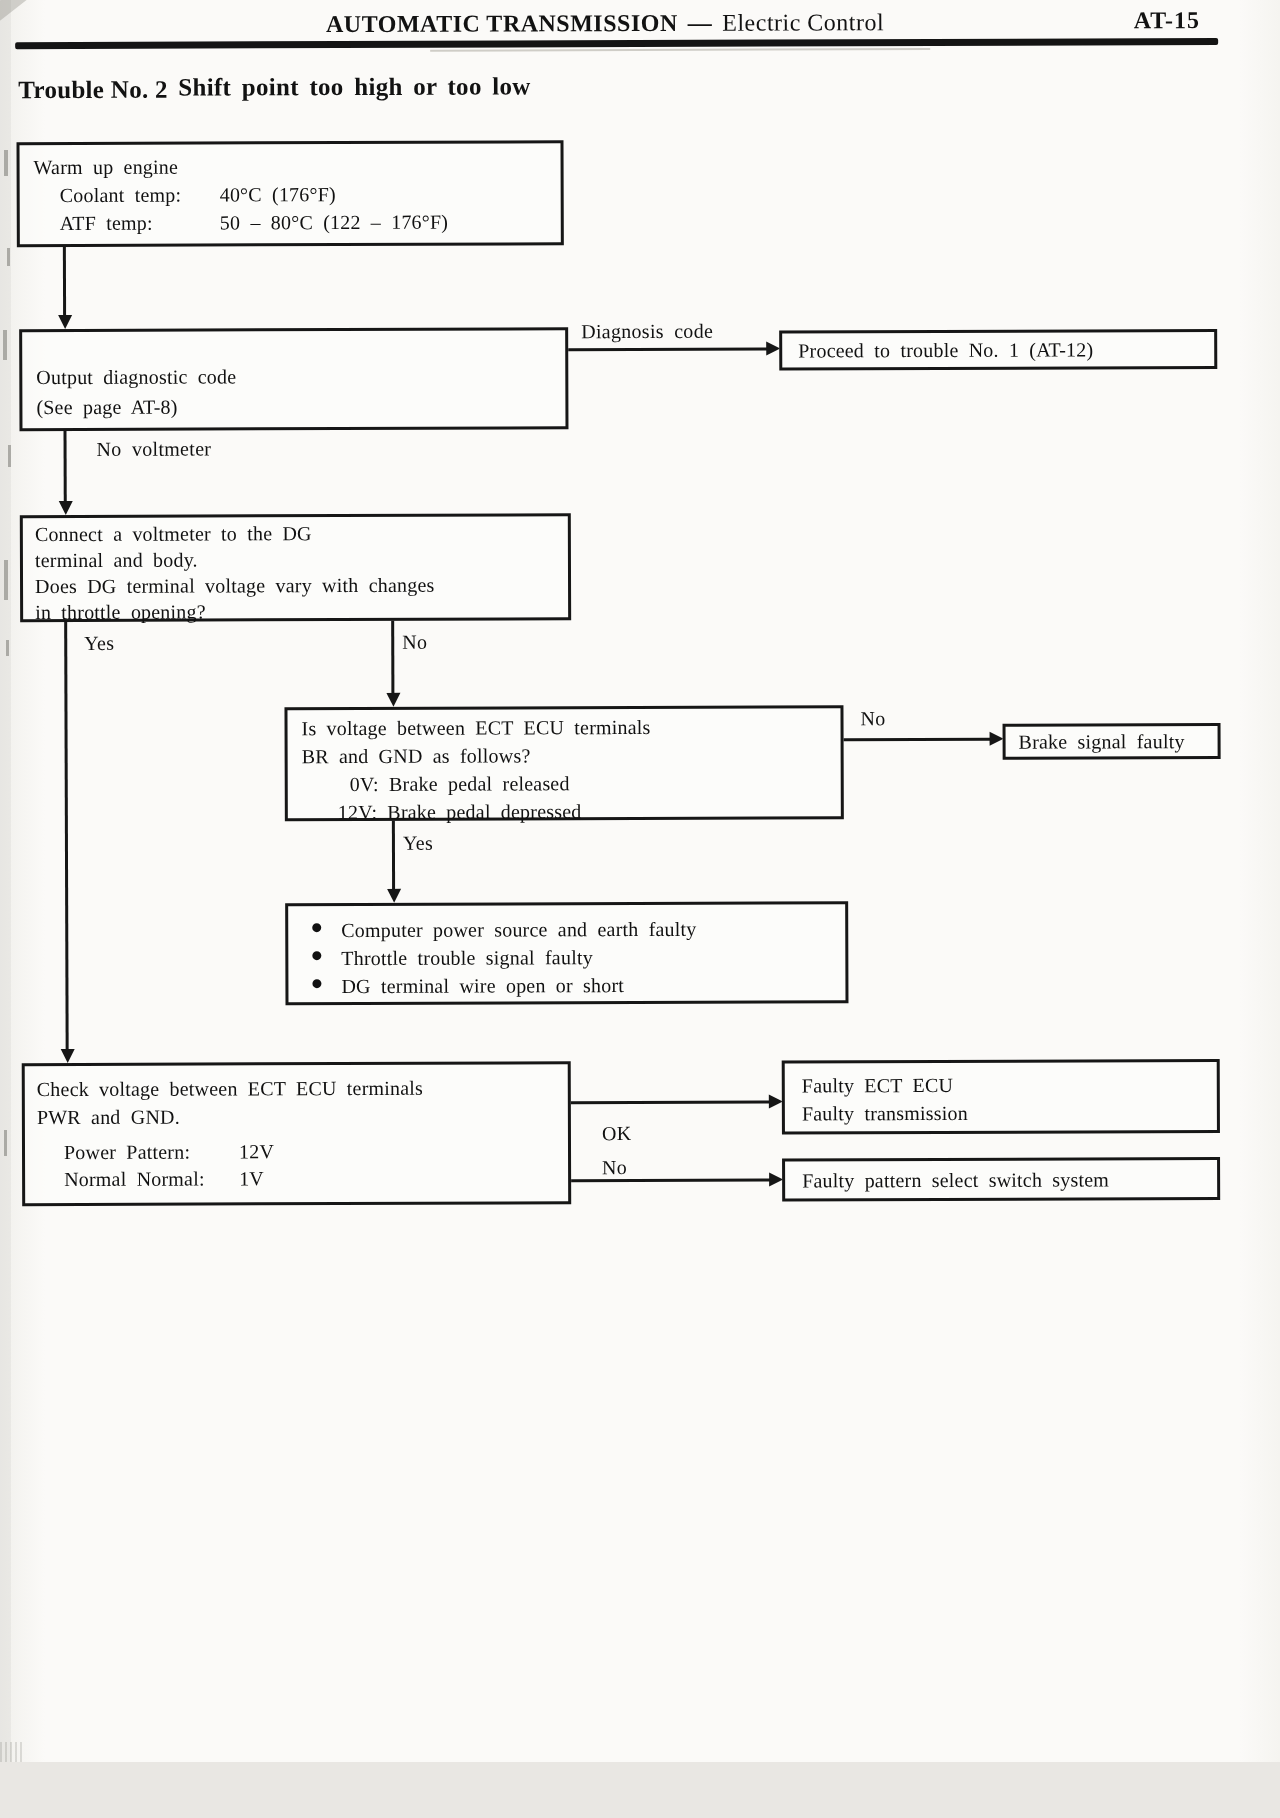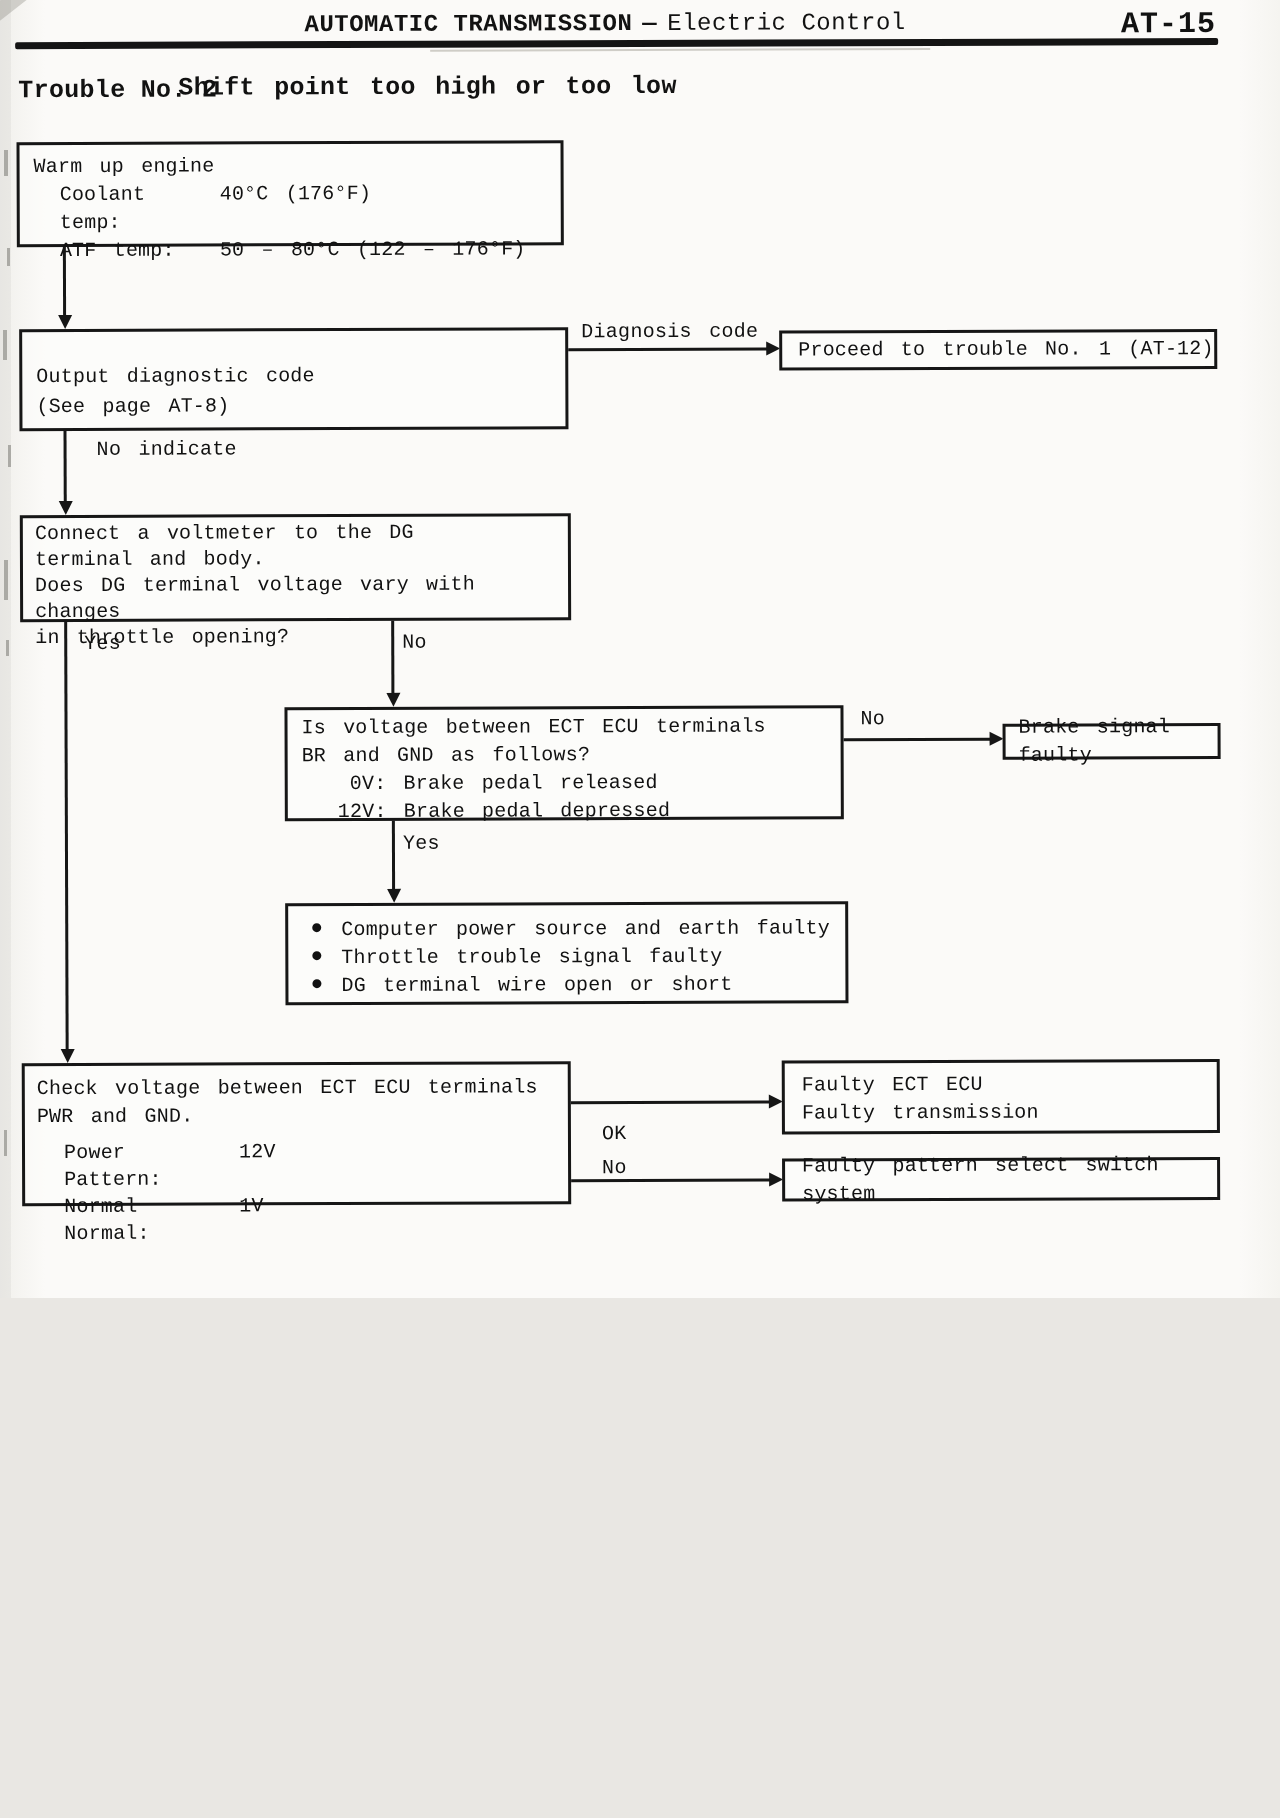--- a/index.html
+++ b/index.html
@@ -1,32 +1,32 @@
 <!DOCTYPE html>
 <html><head>
 <meta charset="utf-8">
 <style>
   html,body{margin:0;padding:0;background:#e9e7e3;}
   .page{
-    position:relative;width:1280px;height:1298px;margin:0 auto;overflow:hidden;
+    position:relative;width:1280px;height:1762px;margin:0 auto;overflow:hidden;
     background:linear-gradient(90deg,#f1f0ec 0px,#fbfaf8 45px,#fbfaf8 1240px,#f5f4f0 1280px);
-    font-family:Liberation Mono, monospace;color:#121212;
+    font-family:Liberation Serif, serif;color:#121212;
   }
   .tilt{position:absolute;inset:0;transform:rotate(-0.2deg);transform-origin:50% 0;}
   
   .corner-mark{position:absolute;left:-26px;top:-6px;width:74px;height:16px;background:#bcbab4;transform:rotate(-38deg);opacity:.65;border-radius:6px;}
   .left-band{position:absolute;left:0;top:0;width:11px;height:1818px;background:rgba(60,60,55,0.05);}
   .scan-dash{position:absolute;background:rgba(95,95,88,0.45);}
   .bottom-streaks{position:absolute;left:0;top:1742px;width:24px;height:76px;opacity:.55;
     background:repeating-linear-gradient(90deg,rgba(100,100,92,.35) 0 2px,transparent 2px 5px);}
   
   .hdr-title{position:absolute;left:0;right:70px;top:10px;text-align:center;font-size:24px;letter-spacing:.5px;}
   .hdr-title .b{font-weight:bold;}
   .hdr-title .dash{padding:0 10px;font-weight:bold;}
-  .page-ref{position:absolute;right:64px;top:9px;font-size:30px;font-weight:bold;letter-spacing:1px;}
+  .page-ref{position:absolute;right:80px;top:9px;font-size:24px;font-weight:bold;letter-spacing:1px;}
   .rule{position:absolute;left:15px;top:40px;width:1203px;height:7px;background:#141414;border-radius:2px;}
   .rule-shadow{position:absolute;left:430px;top:49px;width:500px;height:2px;background:#cfcdc7;}
   .trouble-label{position:absolute;left:18px;top:74px;font-size:25px;font-weight:bold;letter-spacing:.3px;}
   .trouble-title{position:absolute;left:178px;top:72px;font-size:25px;font-weight:bold;letter-spacing:.3px;word-spacing:4px;}
   
   .node{position:absolute;border:3px solid #161616;background:rgba(253,253,251,.55);
         font-size:20px;line-height:28px;letter-spacing:.2px;word-spacing:5px;color:#111;box-sizing:border-box;}
   .nrow{display:flex;}
   .rlabel{display:inline-block;}
   
@@ -87,21 +87,21 @@
       <div>(See page AT-8)</div>
     </div>
 
     <div class="branch-label" style="left:580px;top:320px;">Diagnosis code</div>
     <div class="hline" style="left:567px;top:348px;width:199px;"></div>
     <div class="ah-right" style="left:765px;top:342px;"></div>
     <div class="node" style="left:778px;top:331px;width:438px;height:40px;display:flex;align-items:center;padding-left:16px;">
       <span>Proceed to trouble No. 1 (AT-12)</span>
     </div>
 
-    <div class="branch-label" style="left:95px;top:436px;">No indicate</div>
+    <div class="branch-label" style="left:95px;top:436px;">No voltmeter</div>
     <div class="vline" style="left:62px;top:429px;height:72px;"></div>
     <div class="ah-down" style="left:57px;top:499px;"></div>
 
     <div class="node" style="left:18px;top:513px;width:551px;height:107px;padding:3px 10px 0 12px;line-height:26px;">
       <div>Connect a voltmeter to the DG</div>
       <div>terminal and body.</div>
       <div>Does DG terminal voltage vary with changes</div>
       <div>in throttle opening?</div>
     </div>
 

